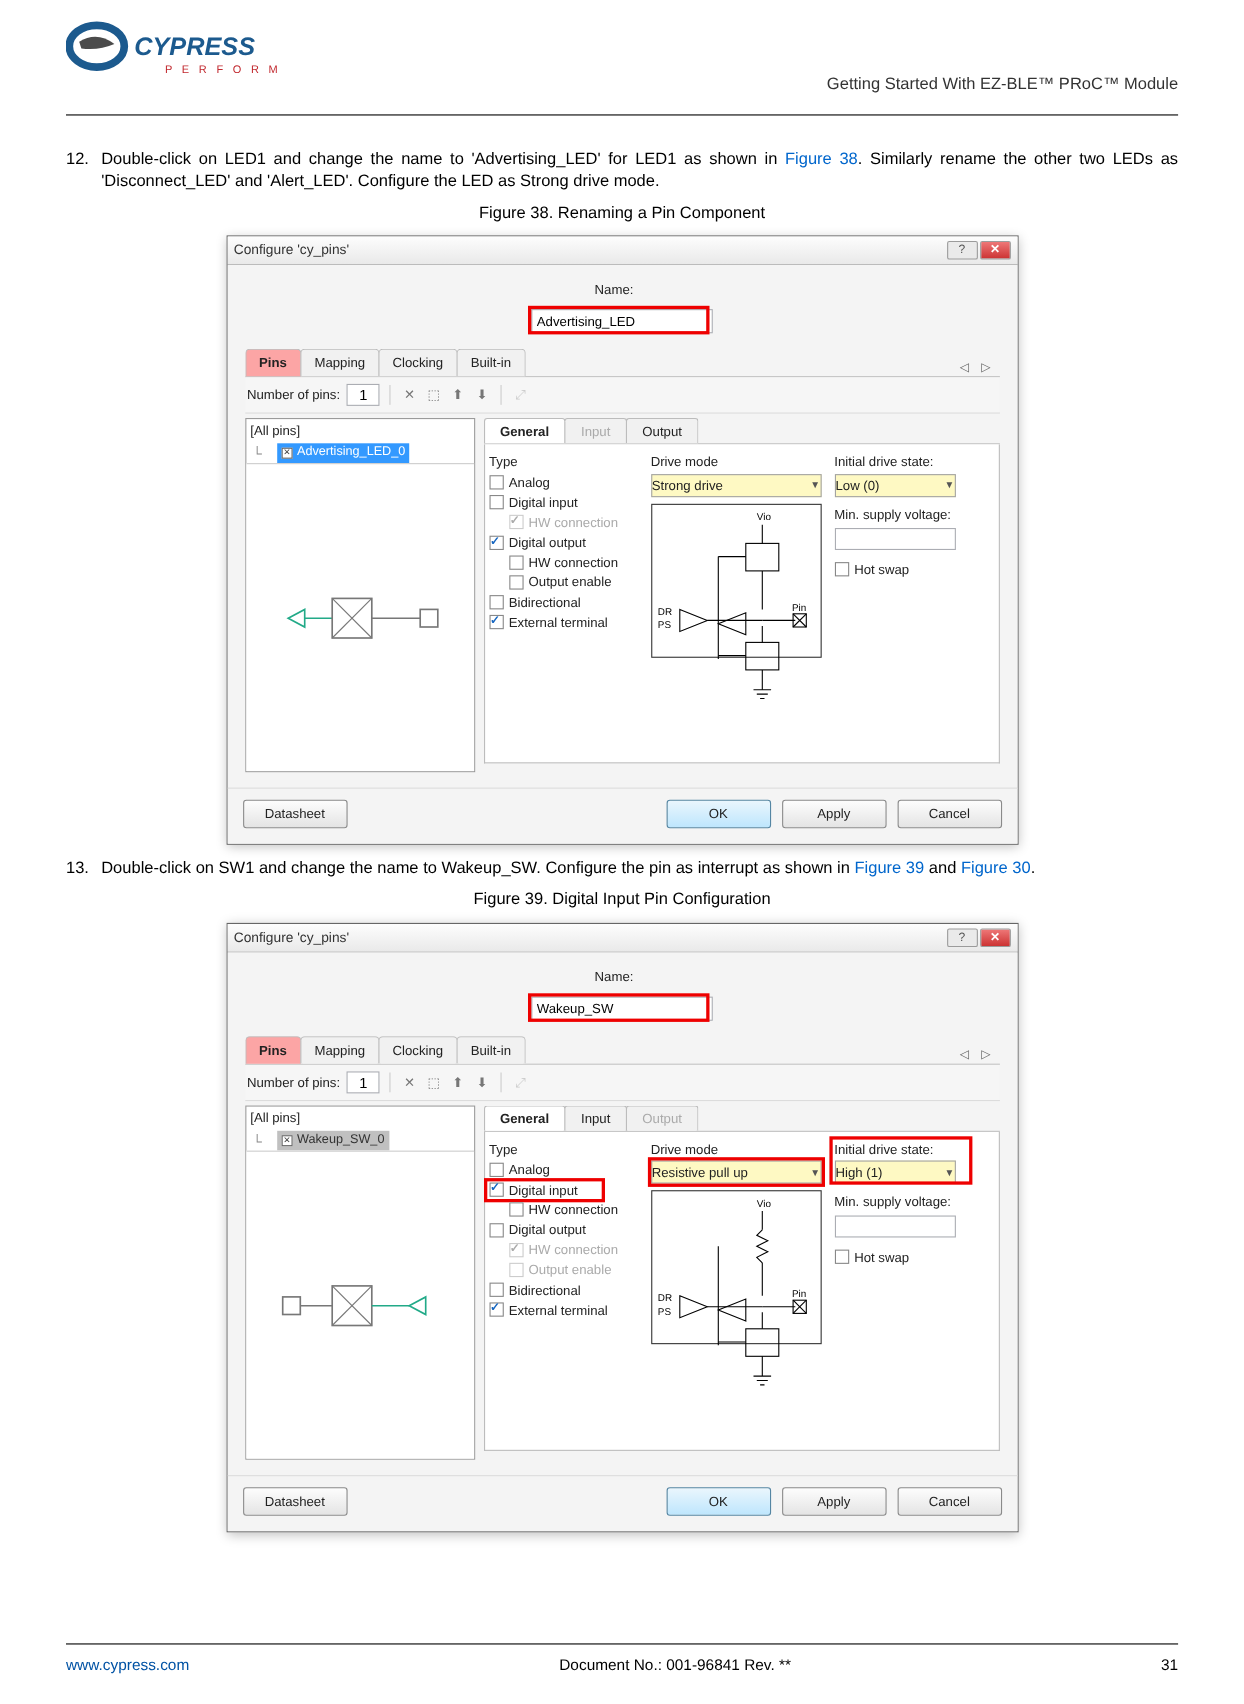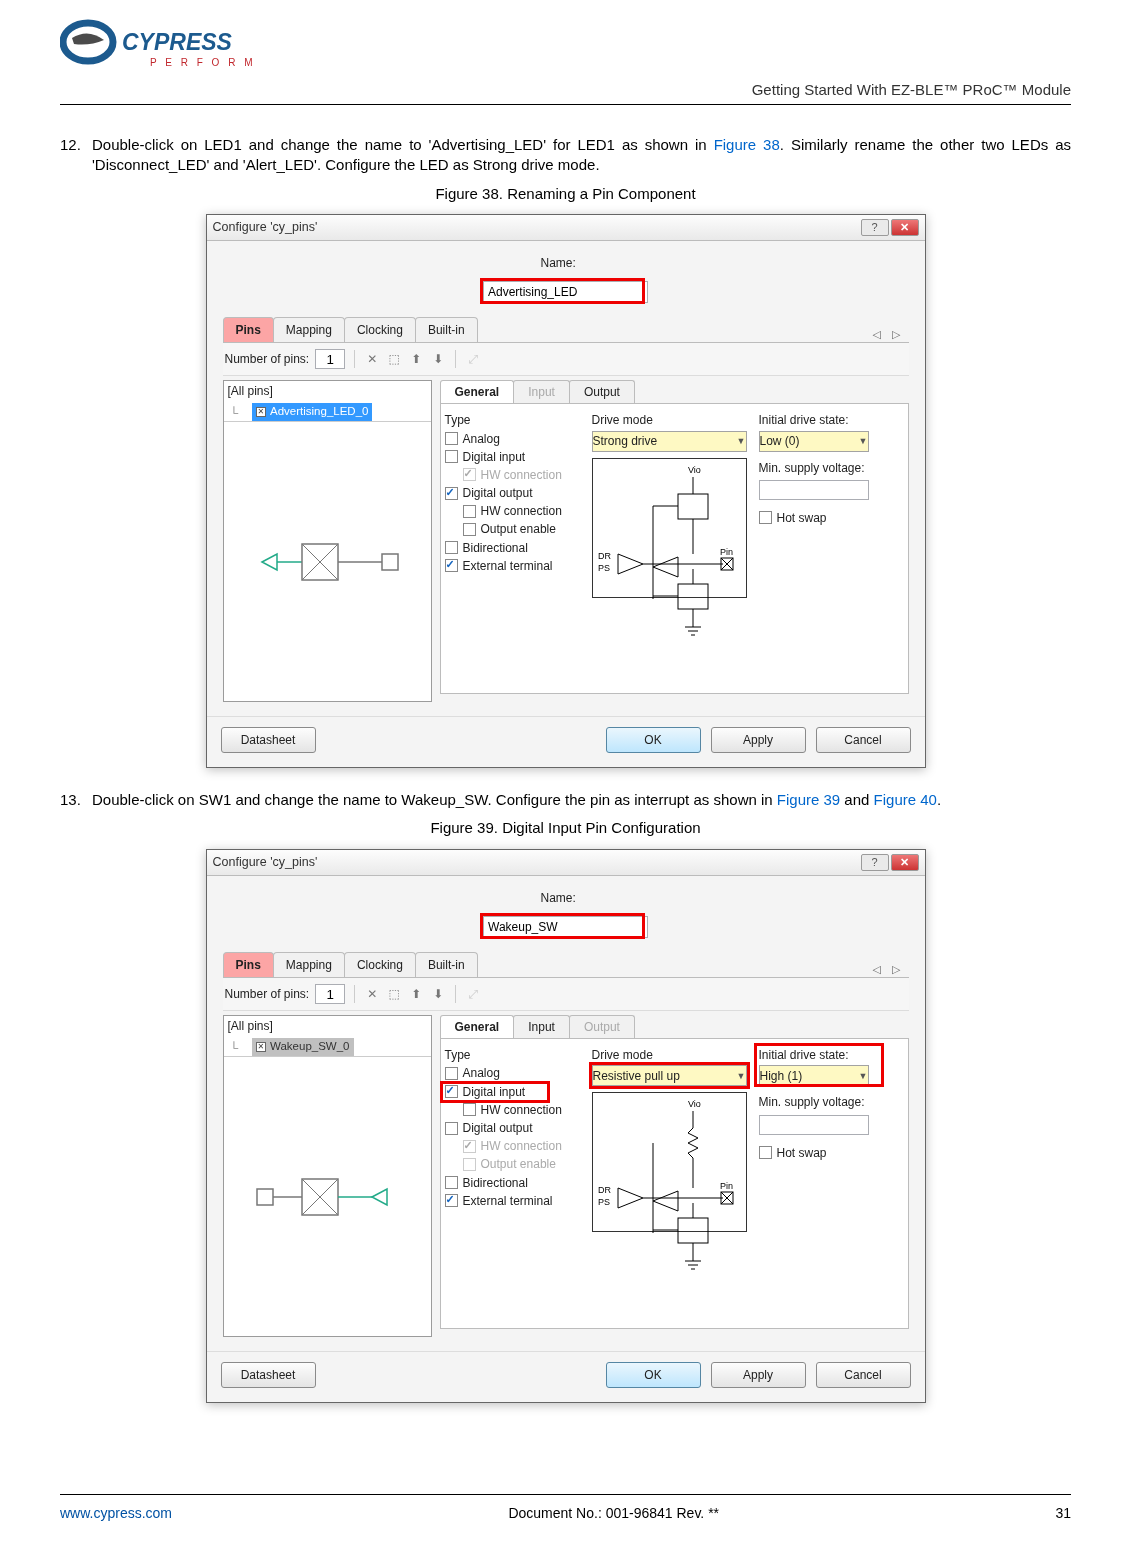--- a/index.html
+++ b/index.html
@@ -16,32 +16,32 @@
   .page-header {
     padding-top: 25px;
     border-bottom: 1.5px solid #000;
     padding-bottom: 8px;
     position: relative;
     height: 105px;
   }
   .logo-block { position: absolute; left: 0; top: 18px; }
   .logo-svg { display: block; }
   .header-title {
-    position: absolute; right: 0; bottom: 6px;
+    position: absolute; right: 0; bottom: 19px;
     font-size: 15px; color: #333;
   }
   
   .content { padding-top: 30px; font-size: 15px; line-height: 1.35; }
   .list-item { display: flex; margin-bottom: 6px; text-align: justify; }
   .list-num { width: 32px; flex-shrink: 0; }
   .list-body { flex: 1; }
   .link { color: #0066cc; }
   .fig-caption { text-align: center; margin: 8px 0 10px 0; font-size: 15px; }
   
-  .dialog-wrap { display: flex; justify-content: center; margin-bottom: 22px; }
+  .dialog-wrap { display: flex; justify-content: center; margin-bottom: 12px; }
   .dialog {
     width: 720px;
     border: 1px solid #666;
     background: #f4f4f4;
     font-family: "Segoe UI", Tahoma, sans-serif;
     font-size: 12px;
     color: #222;
     box-shadow: 0 2px 10px rgba(0,0,0,.25);
   }
   .titlebar {
@@ -301,21 +301,21 @@
         <div class="dlg-btn primary">OK</div>
         <div class="dlg-btn">Apply</div>
         <div class="dlg-btn">Cancel</div>
       </div>
     </div>
   </div>
 
   <div class="list-item">
     <div class="list-num">13.</div>
     <div class="list-body">
-      <span>Double-click on SW1 and change the name to Wakeup_SW. Configure the pin as interrupt as shown in </span><span class="link">Figure 39</span><span> and </span><span class="link">Figure 40</span><span>.</span>
+      <span>Double-click on SW1 and change the name to Wakeup_SW. Configure the pin as interrupt as shown in </span><span class="link">Figure 39</span><span> and </span><span class="link">Figure 30</span><span>.</span>
     </div>
   </div>
 
   <div class="fig-caption">Figure 39. Digital Input Pin Configuration</div>
 
   <div class="dialog-wrap">
     <div class="dialog">
       <div class="titlebar">
         <span class="tb-title">Configure 'cy_pins'</span>
         <div class="tb-btns">

